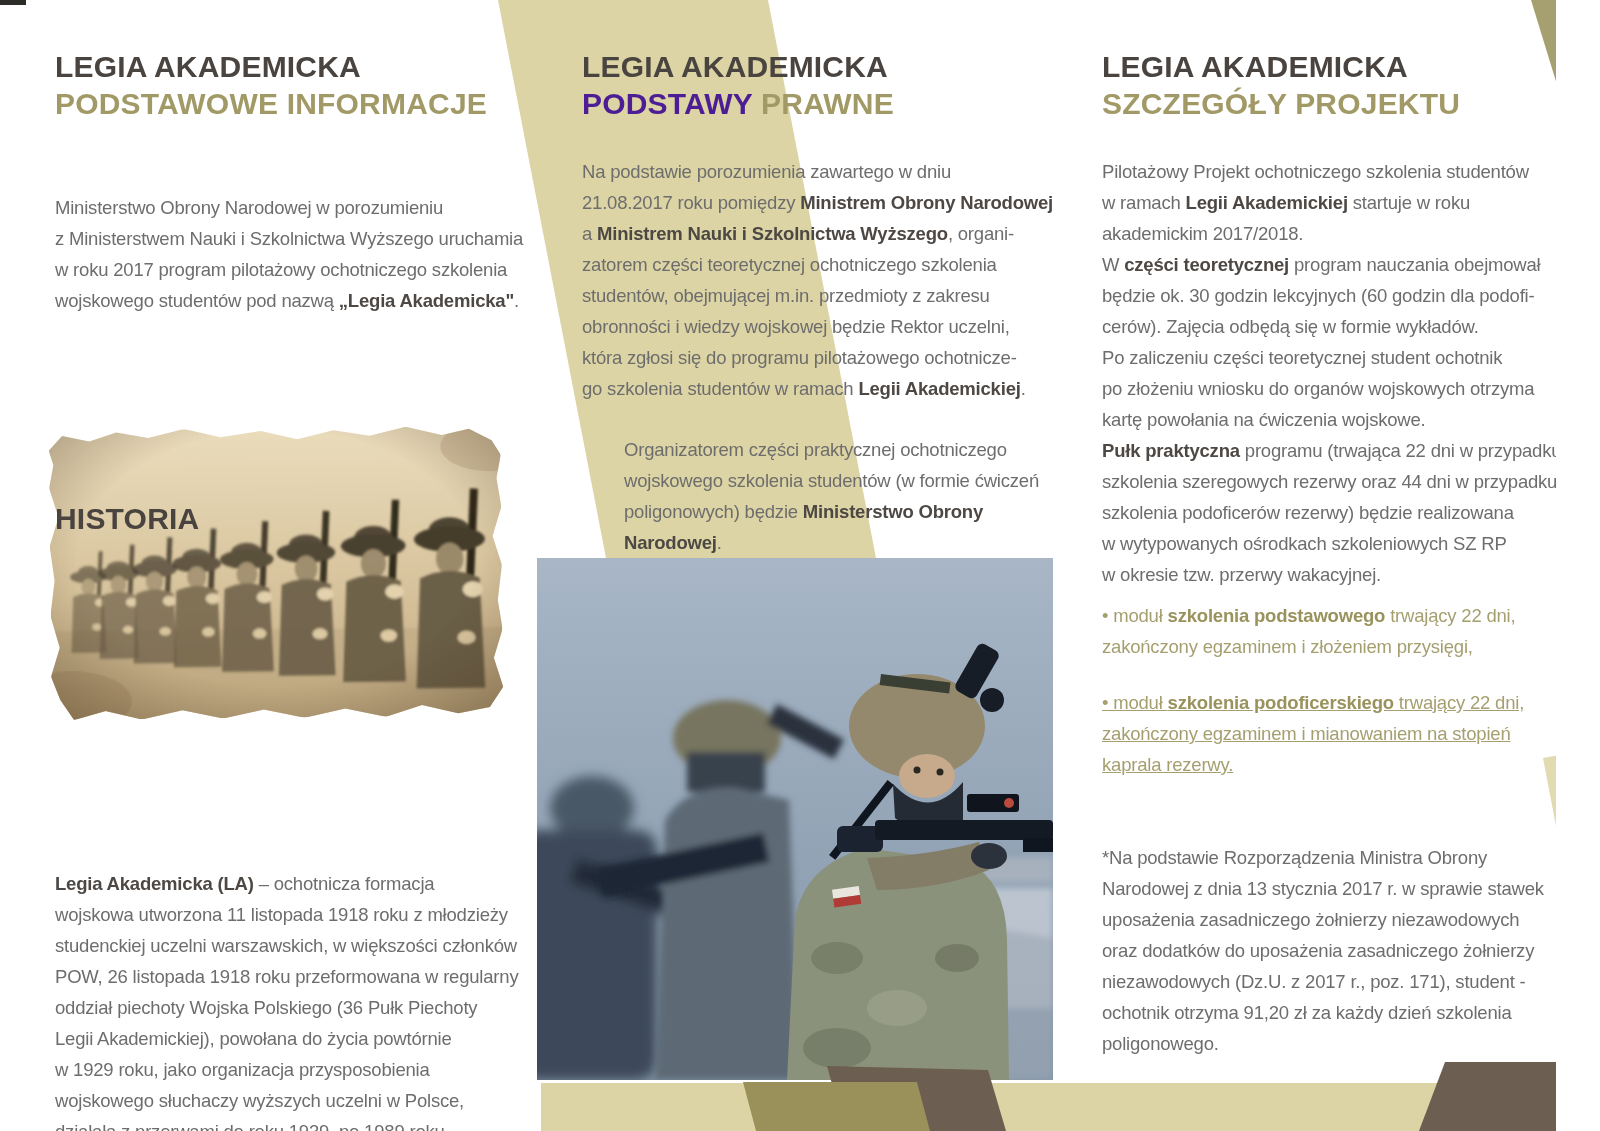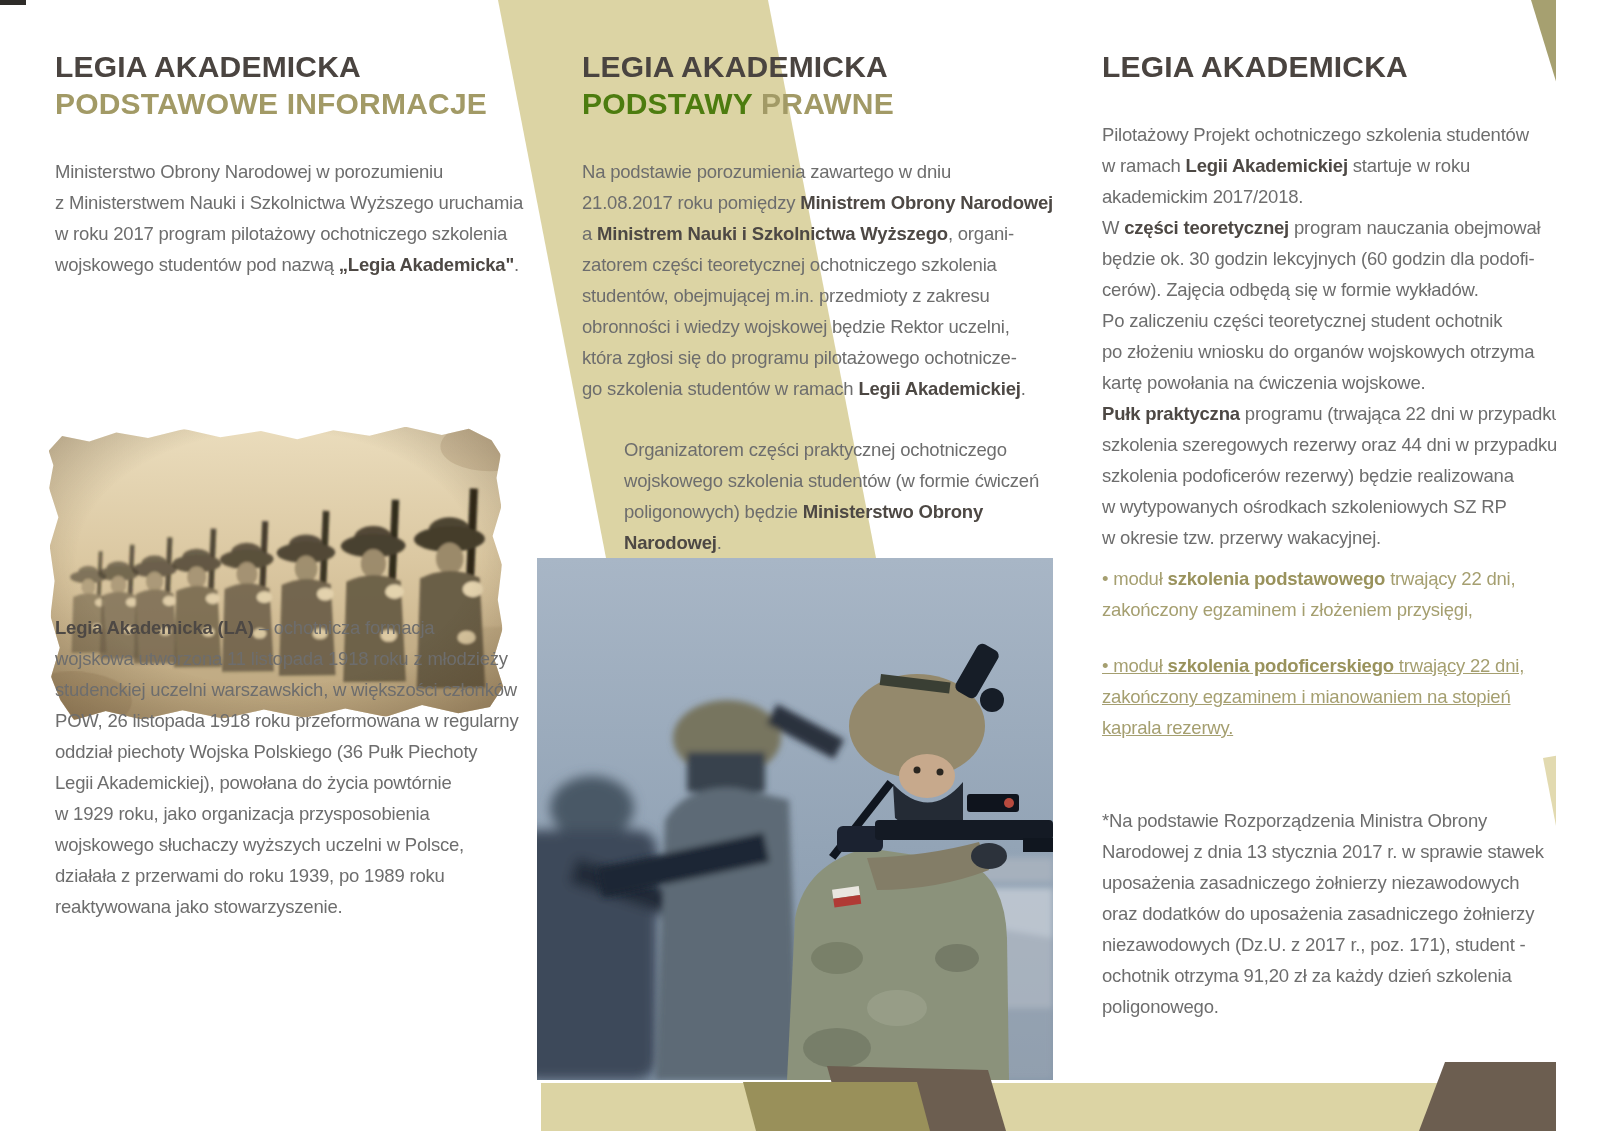--- a/index.html
+++ b/index.html
@@ -18,27 +18,27 @@
   .brown-right {background:#6c5e50;clip-path:polygon(1445px 1062px,1600px 1062px,1600px 1131px,1419px 1131px);z-index:3;}
   .top-sliver  {position:absolute;left:0;top:0;width:26px;height:5px;background:#2e2c29;z-index:5;}
 
   
   .col{position:absolute;z-index:6;}
   .col-1{left:55px;top:48px;width:485px;}
   .col-2{left:582px;top:48px;width:485px;}
   .col-3{left:1102px;top:48px;width:480px;}
   h1{margin:0;font-size:30px;line-height:37px;font-weight:700;letter-spacing:.2px;color:#4a4440;}
   h1 .sub{color:#a29a66;text-align:right;}
-  h1 .sub-white{color:#4d7c0f;}
+  h1 .sub-white{color:#4c1d95;}
   h2{margin:0;font-size:30px;font-weight:700;color:#4a4440;letter-spacing:.2px;}
   p{margin:0;font-size:18.5px;line-height:31px;letter-spacing:-.2px;color:#6d6d6d;white-space:pre-line;}
   p .b{font-weight:700;color:#4d4844;}
   p.olive{color:#a59f70;}
   p.olive .b{color:#99925c;}
-  .col-1 .intro{margin-top:34px;}
+  .col-1 .intro{margin-top:70px;}
   .col-1 h2{margin-top:186px;}
   .col-1 .history{margin-top:332px;}
   .col-2 .p1{margin-top:34px;}
   .col-2 .p2{margin-top:30px;margin-left:42px;}
   .col-3 .p1{margin-top:34px;}
   .col-3 .p2{}
   .col-3 .bullet1{margin-top:10px;}
   .col-3 .bullet2{margin-top:25px;text-decoration:underline;}
   .col-3 .note{margin-top:62px;}
 
@@ -176,20 +176,21 @@
   <div class="shape para-olive"></div>
   <div class="shape brown-right"></div>
 
   <section class="col col-1">
     <h1><span>LEGIA AKADEMICKA</span><br>
       <span class="sub">PODSTAWOWE INFORMACJE</span></h1>
     <p class="intro"><span>Ministerstwo Obrony Narodowej w porozumieniu
 z Ministerstwem Nauki i Szkolnictwa Wyższego uruchamia
 w roku 2017 program pilotażowy ochotniczego szkolenia
 wojskowego studentów pod nazwą </span><span class="b">„Legia Akademicka"</span><span>.</span></p>
+    <h2>HISTORIA</h2>
     <p class="history"><span class="b">Legia Akademicka (LA)</span><span> – ochotnicza formacja
 wojskowa utworzona 11 listopada 1918 roku z młodzieży
 studenckiej uczelni warszawskich, w większości członków
 POW, 26 listopada 1918 roku przeformowana w regularny
 oddział piechoty Wojska Polskiego (36 Pułk Piechoty
 Legii Akademickiej), powołana do życia powtórnie
 w 1929 roku, jako organizacja przysposobienia
 wojskowego słuchaczy wyższych uczelni w Polsce,
 działała z przerwami do roku 1939, po 1989 roku
 reaktywowana jako stowarzyszenie.</span></p>
@@ -206,21 +207,21 @@
 obronności i wiedzy wojskowej będzie Rektor uczelni,
 która zgłosi się do programu pilotażowego ochotnicze-
 go szkolenia studentów w ramach </span><span class="b">Legii Akademickiej</span><span>.</span></p>
     <p class="p2"><span>Organizatorem części praktycznej ochotniczego
 wojskowego szkolenia studentów (w formie ćwiczeń
 poligonowych) będzie </span><span class="b">Ministerstwo Obrony Narodowej</span><span>.</span></p>
   </section>
 
   <section class="col col-3">
     <h1><span>LEGIA AKADEMICKA</span><br>
-      </h1>
+      <span class="sub">SZCZEGÓŁY PROJEKTU</span></h1>
     <p class="p1"><span>Pilotażowy Projekt ochotniczego szkolenia studentów
 w ramach </span><span class="b">Legii Akademickiej</span><span> startuje w roku
 akademickim 2017/2018.</span></p>
     <p class="p2"><span>W </span><span class="b">części teoretycznej</span><span> program nauczania obejmował
 będzie ok. 30 godzin lekcyjnych (60 godzin dla podofi-
 cerów). Zajęcia odbędą się w formie wykładów.
 Po zaliczeniu części teoretycznej student ochotnik
 po złożeniu wniosku do organów wojskowych otrzyma
 kartę powołania na ćwiczenia wojskowe.
 </span><span class="b">Pułk praktyczna</span><span> programu (trwająca 22 dni w przypadku

